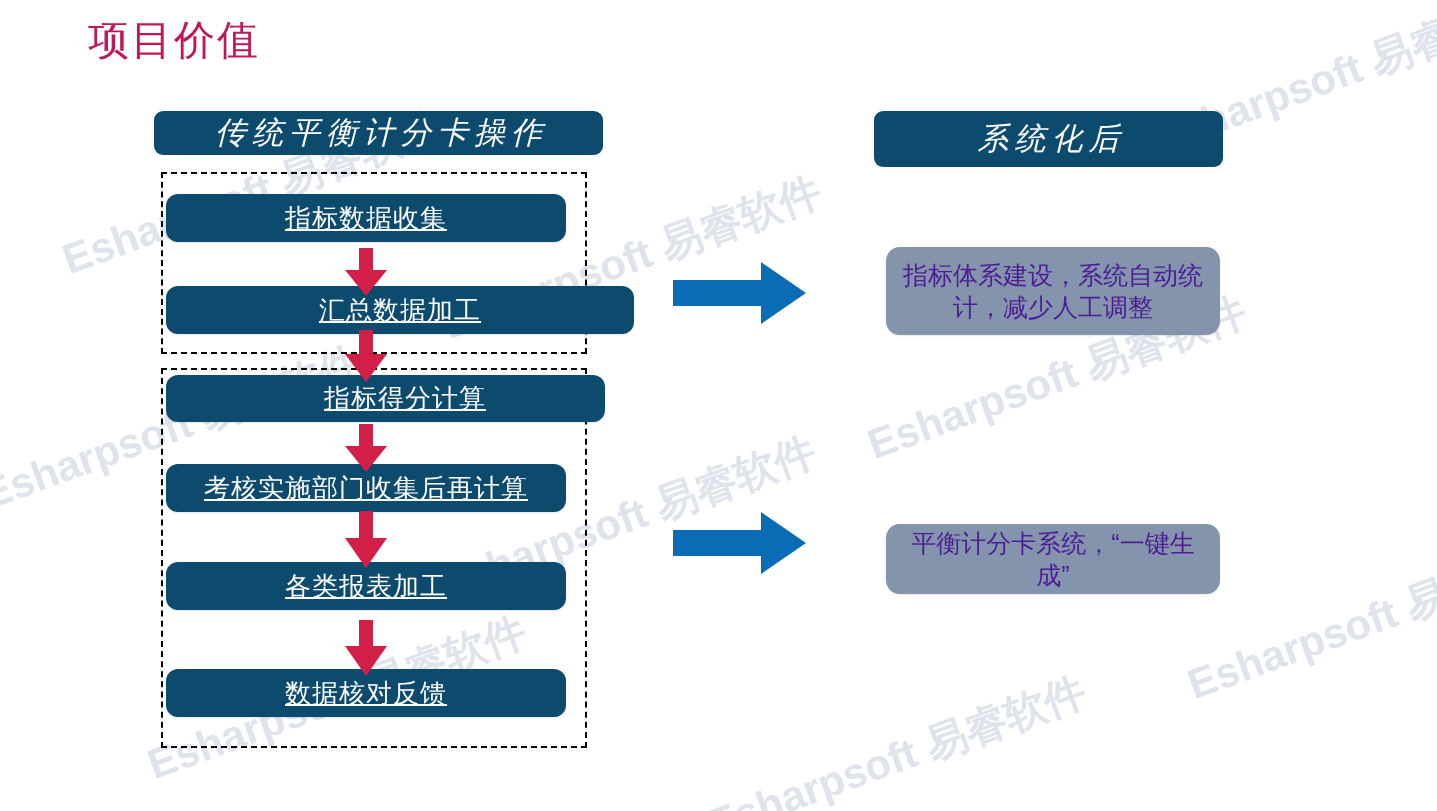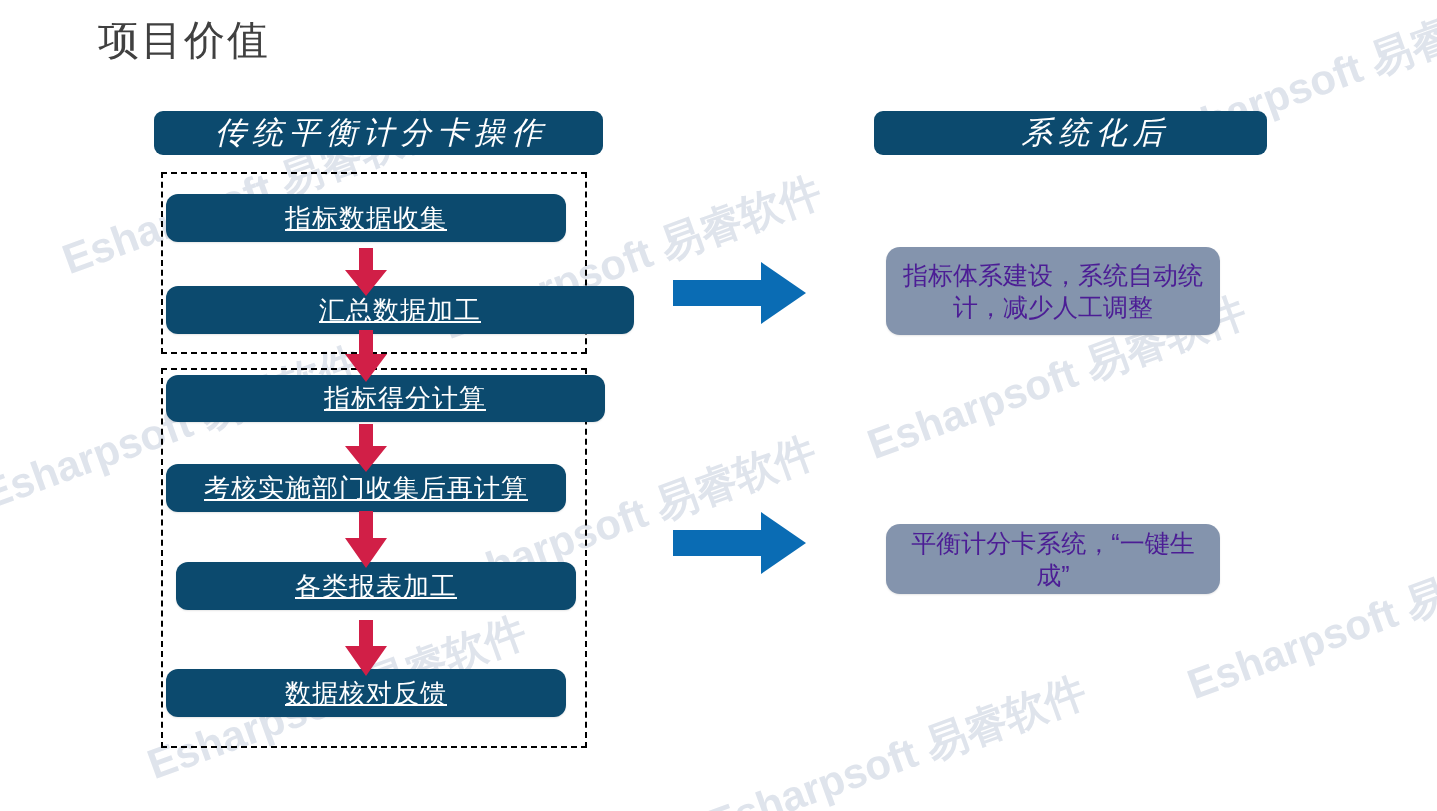--- a/index.html
+++ b/index.html
@@ -38,46 +38,45 @@
     font-weight: bold;
     transform-origin: left top;
   }
 
   
   .slide-title {
     position: absolute;
     left: 88px;
     top: 13px;
     font-size: 41px;
-    color: #404040;
+    color: #be185d;
     letter-spacing: 2px;
     font-weight: normal;
     z-index: 20;
     font-family: "Liberation Sans", "DejaVu Sans", sans-serif;
-    margin-left: 10px;
   }
 
   
   .banner {
     position: absolute;
     background: #0c4a6e;
     border-radius: 9px;
     color: #ffffff;
     display: flex;
     align-items: center;
     justify-content: center;
     font-family: "Liberation Serif", "DejaVu Serif", serif;
     font-style: italic;
     font-size: 31px;
     letter-spacing: 6px;
     z-index: 20;
     text-indent: 6px;
   }
   #banner-left  { left: 154px; top: 111px; width: 449px; height: 44px; }
-  #banner-right { left: 874px; top: 111px; width: 349px; height: 44px; padding-left: 44px; }
+  #banner-right { left: 874px; top: 111px; width: 349px; height: 56px; }
 
   
   .dash-group {
     position: absolute;
     border: 2px dashed #000000;
     background: transparent;
     z-index: 10;
   }
   #group-1 { left: 161px; top: 172px; width: 422px; height: 178px; }
   #group-2 { left: 161px; top: 368px; width: 422px; height: 376px; }
@@ -94,21 +93,21 @@
     font-size: 26px;
     letter-spacing: 1px;
     z-index: 15;
     box-shadow: 0 1px 2px rgba(0,0,0,0.10);
     text-decoration: underline;
   }
   #step-1 { left: 166px; top: 194px; width: 400px; height: 48px; }
   #step-2 { left: 166px; top: 286px; width: 468px; height: 48px; }
   #step-3 { left: 166px; top: 375px; width: 400px; height: 47px; padding-left: 39px; }
   #step-4 { left: 166px; top: 464px; width: 400px; height: 48px; }
-  #step-5 { left: 176px; top: 562px; width: 400px; height: 48px; }
+  #step-5 { left: 166px; top: 562px; width: 400px; height: 48px; }
   #step-6 { left: 166px; top: 669px; width: 400px; height: 48px; }
 
   
   .down-arrow {
     position: absolute;
     z-index: 18;
   }
   #arrow-a { left: 341px; top: 248px; width: 50px; height: 48px; }
   #arrow-b { left: 341px; top: 330px; width: 50px; height: 52px; }
   #arrow-c { left: 341px; top: 424px; width: 50px; height: 48px; }

